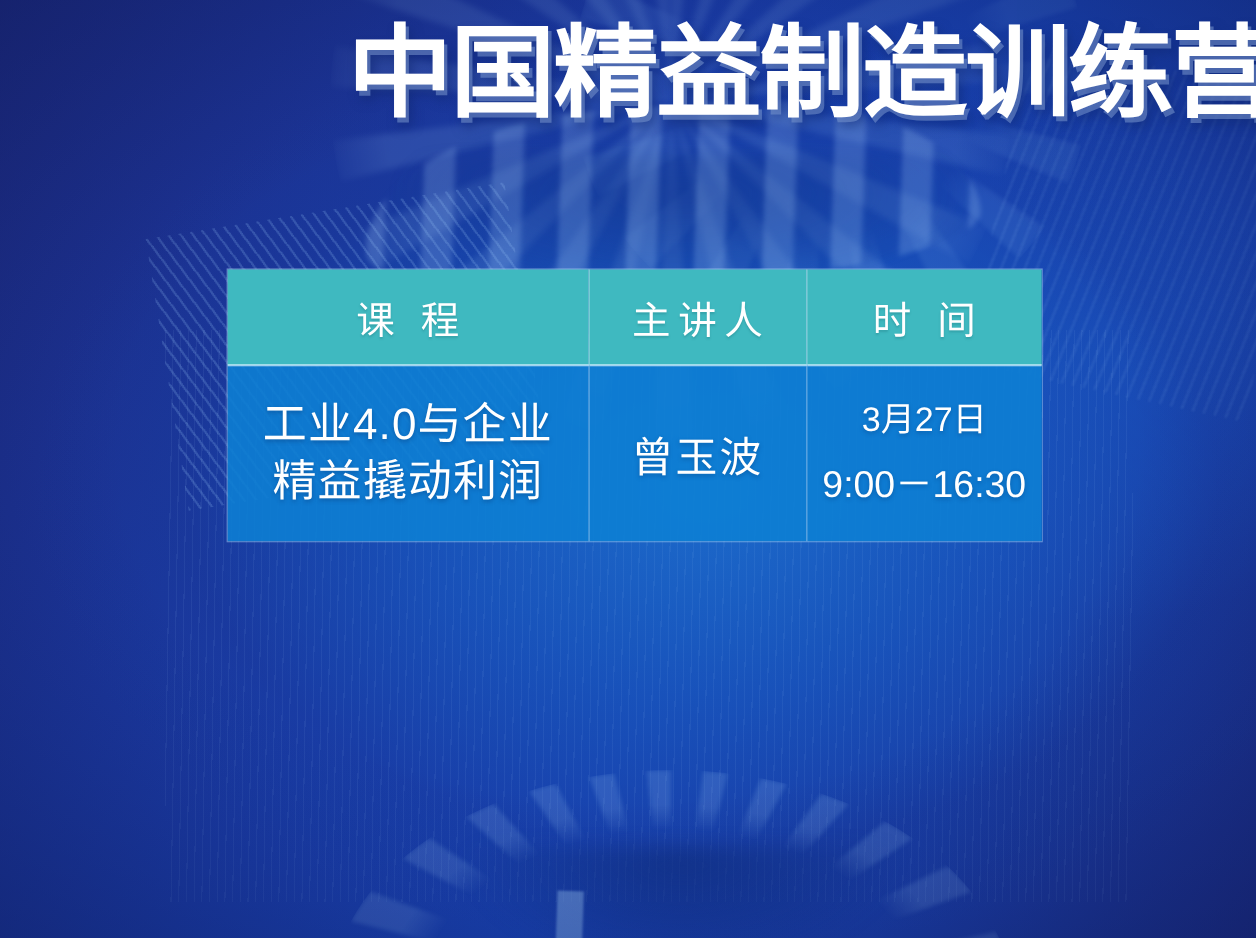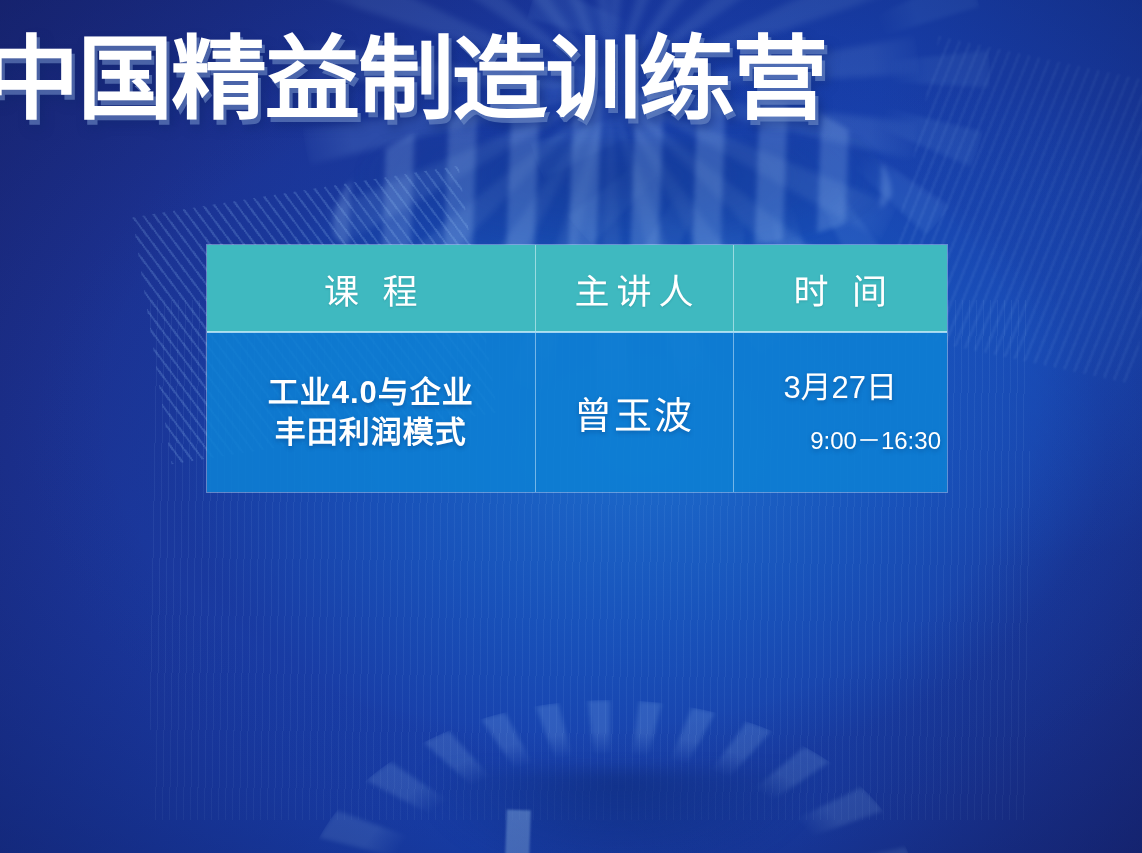--- a/index.html
+++ b/index.html
@@ -148,22 +148,22 @@
   }
   .vignette {
     position: absolute; inset: 0;
     background: radial-gradient(ellipse 78% 72% at 50% 48%, rgba(0,0,0,0) 52%, rgba(10,22,80,0.45) 100%);
   }
 
   
   .title-wrap {
     position: absolute;
     left: 0; right: 0;
-    top: 31px;
-    text-align: left;
+    top: 18px;
+    text-align: right;
     z-index: 5;
   }
   .poster-title {
     display: inline-block;
     margin: 0;
     color: #ffffff;
     font-family: "DejaVu Sans", "Liberation Sans", sans-serif;
     font-size: 92px;
     line-height: 1.06;
     font-weight: 700;
@@ -211,48 +211,47 @@
     text-align: center;
     vertical-align: middle;
     border-right: 1px solid rgba(200,230,250,0.55);
     border-top: 1px solid rgba(200,230,250,0.60);
     padding: 0 6px;
   }
   .schedule tbody td:last-child { border-right: none; }
   .schedule tbody tr:first-child td { border-top: 2px solid rgba(210,240,252,0.75); }
 
   .course-cell {
-    font-size: 31px;
-    font-weight: 700;
+    font-size: 40px;
+    font-weight: 400;
     line-height: 1.28;
     letter-spacing: 1px;
     text-shadow: 0 2px 4px rgba(8,58,120,0.45);
   }
   .speaker-cell {
     font-size: 38px;
     font-weight: 400;
     letter-spacing: 2px;
     text-shadow: 0 2px 4px rgba(8,58,120,0.40);
   }
   .time-cell { line-height: 1.18; }
   .time-date {
     display: block;
     font-size: 31px;
     font-weight: 400;
     letter-spacing: 0px;
     text-shadow: 0 2px 4px rgba(8,58,120,0.40);
   }
   .time-range {
     display: block;
-    font-size: 24px;
+    font-size: 34px;
     font-weight: 400;
     letter-spacing: 0px;
     margin-top: 20px;
     text-shadow: 0 2px 4px rgba(8,58,120,0.40);
-    text-align: right;
   }
 </style>
 </head>
 <body>
 
 <div class="poster">
 
   <div class="bg-layer">
     <div class="gearwheel gear-disc-a"></div>
     <div class="gearwheel gear-disc-b"></div>
@@ -282,21 +281,21 @@
         <th>课 程</th>
         <th>主讲人</th>
         <th>时 间</th>
       </tr>
     </thead>
     <tbody>
 
       <tr>
         <td class="course-cell">
           <span>工业4.0与企业</span><br>
-          <span>丰田利润模式</span>
+          <span>精益撬动利润</span>
         </td>
         <td class="speaker-cell">曾玉波</td>
         <td class="time-cell">
           <span class="time-date">3月27日</span>
           <span class="time-range">9:00－16:30</span>
         </td>
       </tr>
 
 
 

